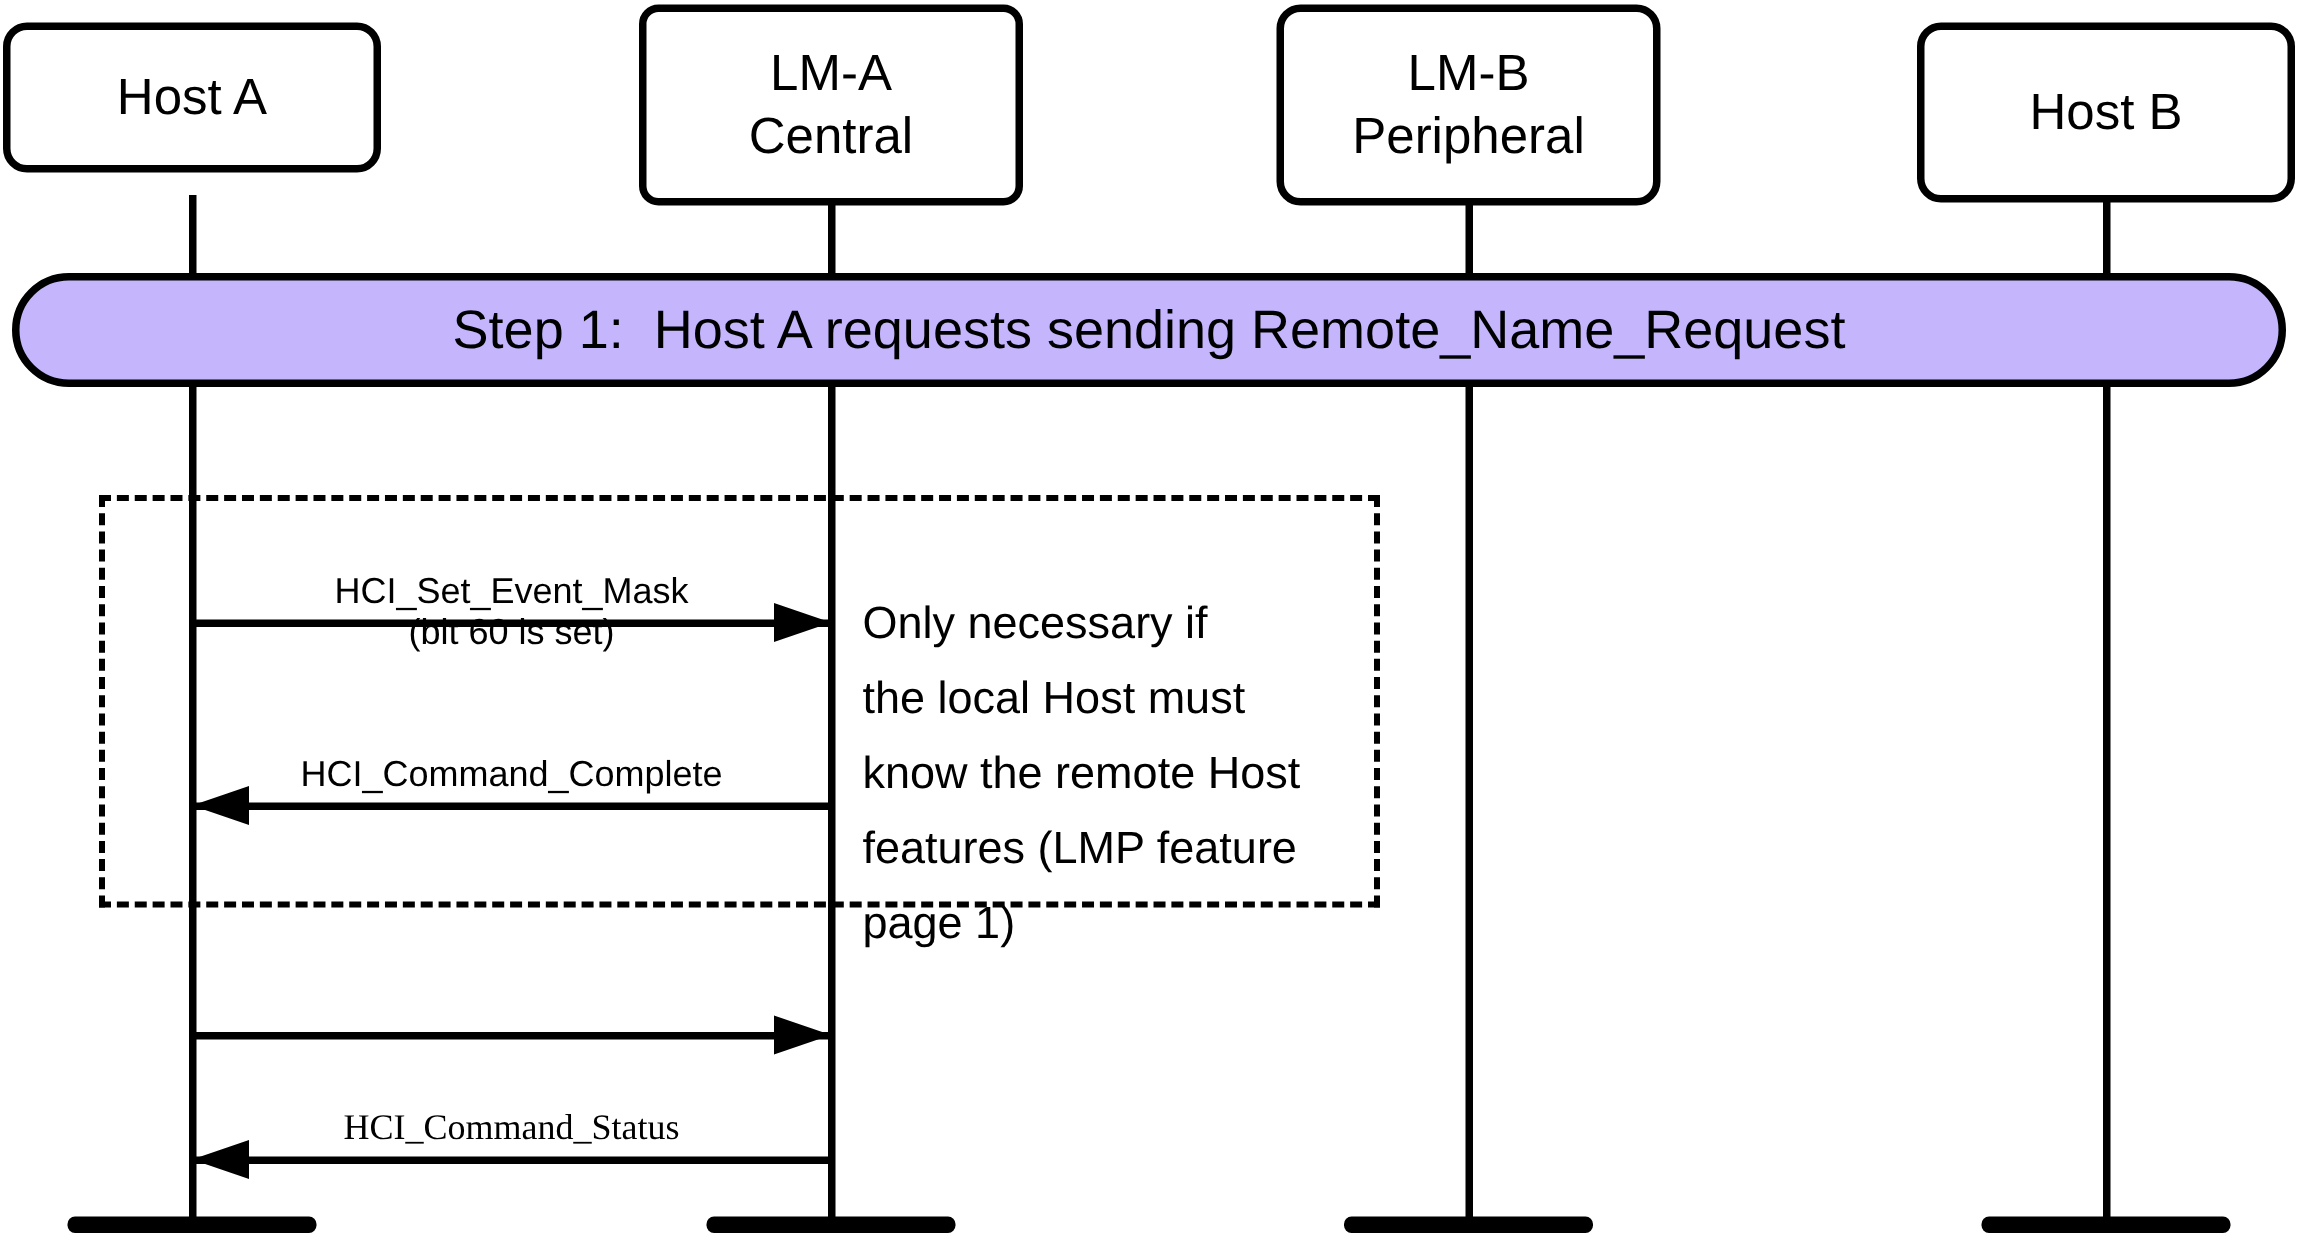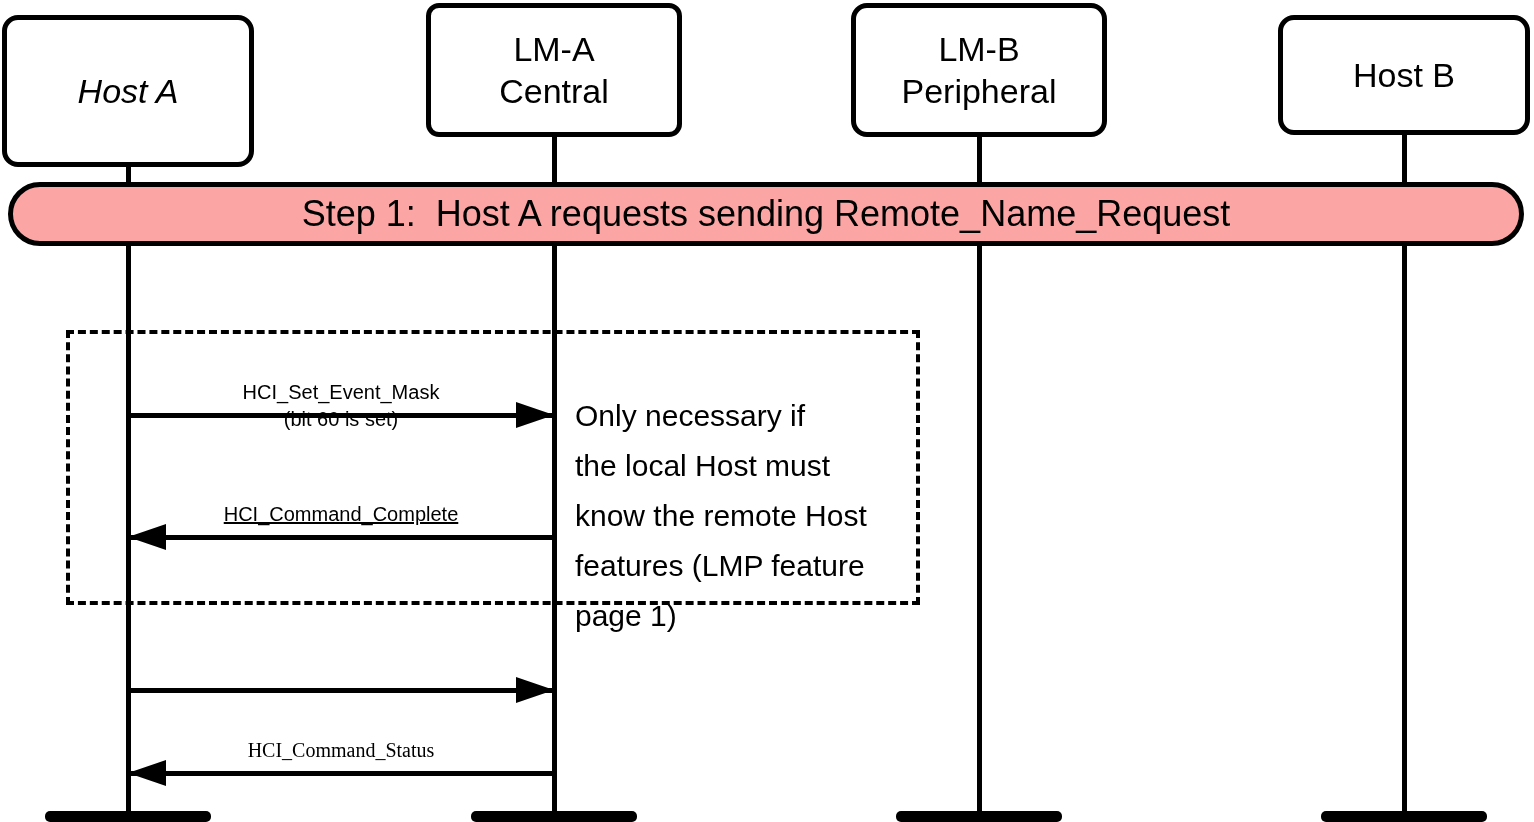--- a/index.html
+++ b/index.html
@@ -22,21 +22,21 @@
     border-radius: 16px;
     display: flex;
     align-items: center;
     justify-content: center;
     text-align: center;
     font-size: 34px;
     line-height: 42px;
     white-space: pre-line;
     z-index: 3;
   }
-  .pbox.host-a { left: 2px;    top: 15px; width: 252px; height: 152px; font-style: italic; }
+  .pbox.host-a { left: 2px;    top: 15px; width: 252px; height: 100px; }
   .pbox.lm-a   { left: 426px;  top: 3px;  width: 256px; height: 134px; border-radius: 13px; }
   .pbox.lm-b   { left: 851px;  top: 3px;  width: 256px; height: 134px; }
   .pbox.host-b { left: 1278px; top: 15px; width: 252px; height: 120px; }
 
   
   .lifeline {
     position: absolute;
     width: 5px;
     top: 130px;
     height: 686px;
@@ -45,23 +45,23 @@
   }
   .lifeline.l1 { left: 126px; }
   .lifeline.l2 { left: 552px; }
   .lifeline.l3 { left: 977px; }
   .lifeline.l4 { left: 1402px; }
 
   
   .banner {
     position: absolute;
     left: 8px; top: 182px;
-    width: 1516px; height: 64px;
+    width: 1516px; height: 76px;
     box-sizing: border-box;
-    background: #fca5a5;
+    background: #c4b5fd;
     border: 5px solid #000000;
     border-radius: 42px;
     display: flex;
     align-items: center;
     justify-content: center;
     font-size: 36px;
     white-space: pre;
     z-index: 4;
   }
 
@@ -101,21 +101,21 @@
     border-top: 13px solid transparent;
     border-bottom: 13px solid transparent;
     z-index: 6;
   }
   .head.right { border-left: 38px solid #000000; left: 516px; }
   .head.left  { border-right: 38px solid #000000; left: 128px; }
   .msg-label {
     position: absolute;
     left: 341px;
     transform: translateX(-50%);
-    font-size: 20px;
+    font-size: 24px;
     white-space: nowrap;
     z-index: 5;
   }
 
   
   .endbar {
     position: absolute;
     top: 811px;
     width: 166px;
     height: 11px;
@@ -163,21 +163,21 @@
 the local Host must
 know the remote Host
 features (LMP feature
 page 1)</div>
 
   <div class="msg-label" style="top: 381px;">HCI_Set_Event_Mask</div>
   <div class="msg-line" style="top: 413px;"></div>
   <div class="head right" style="top: 402px;"></div>
   <div class="msg-label" style="top: 408px;">(bit 60 is set)</div>
 
-  <div class="msg-label" style="top: 503px; text-decoration: underline;">HCI_Command_Complete</div>
+  <div class="msg-label" style="top: 503px;">HCI_Command_Complete</div>
   <div class="msg-line" style="top: 535px;"></div>
   <div class="head left" style="top: 524px;"></div>
 
   <div class="msg-line" style="top: 688px;"></div>
   <div class="head right" style="top: 677px;"></div>
 
   <div class="msg-label" style="top: 739px; font-family: Liberation Serif, serif;">HCI_Command_Status</div>
   <div class="msg-line" style="top: 771px;"></div>
   <div class="head left" style="top: 760px;"></div>
 

